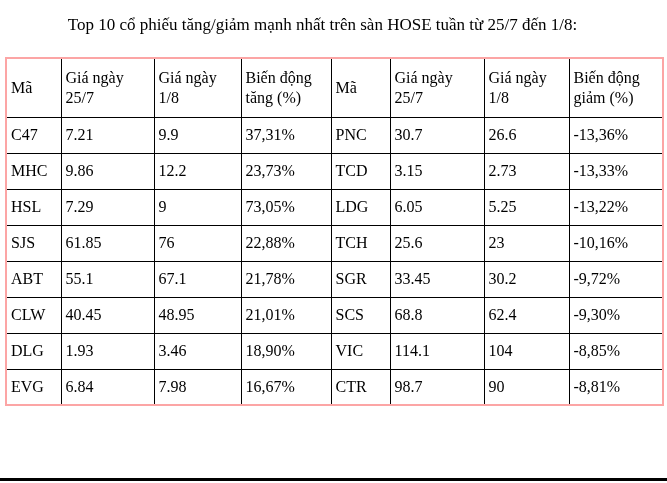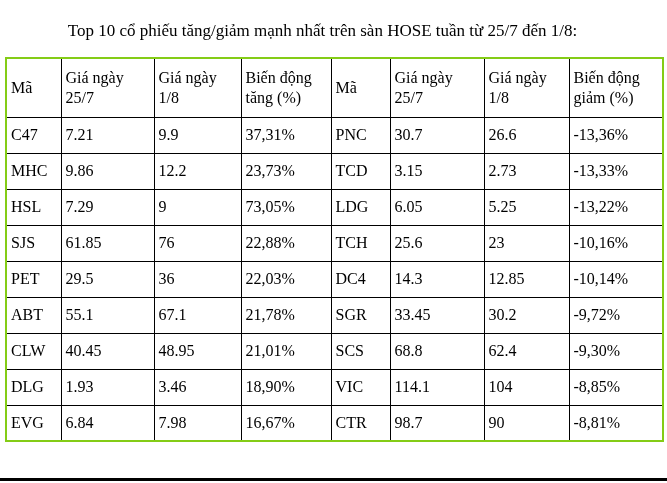--- a/index.html
+++ b/index.html
@@ -10,36 +10,36 @@
   body {
     width: 667px;
     height: 483px;
     position: relative;
     overflow: hidden;
     font-family: "Liberation Serif", "DejaVu Serif", serif;
     color: #000000;
   }
   .doc-title {
     position: absolute;
-    top: 20px;
+    top: 14px;
     left: 0;
     width: 645px;
     text-align: center;
     font-size: 17px;
     line-height: 1.3;
     white-space: nowrap;
   }
   table.stocks {
     position: absolute;
     top: 57px;
     left: 5px;
     width: 657px;
     border-collapse: collapse;
     table-layout: fixed;
-    border: 2px solid #84cc16;
+    border: 2px solid #fca5a5;
   }
   table.stocks th,
   table.stocks td {
     border: 1px solid #000000;
     font-weight: normal;
     font-size: 16px;
     text-align: left;
     vertical-align: middle;
     padding: 0 3px 0 4px;
     overflow: hidden;
@@ -127,30 +127,20 @@
         <td>SJS</td>
         <td>61.85</td>
         <td>76</td>
         <td>22,88%</td>
         <td>TCH</td>
         <td>25.6</td>
         <td>23</td>
         <td>-10,16%</td>
       </tr>
       <tr>
-        <td>PET</td>
-        <td>29.5</td>
-        <td>36</td>
-        <td>22,03%</td>
-        <td>DC4</td>
-        <td>14.3</td>
-        <td>12.85</td>
-        <td>-10,14%</td>
-      </tr>
-      <tr>
         <td>ABT</td>
         <td>55.1</td>
         <td>67.1</td>
         <td>21,78%</td>
         <td>SGR</td>
         <td>33.45</td>
         <td>30.2</td>
         <td>-9,72%</td>
       </tr>
       <tr>

